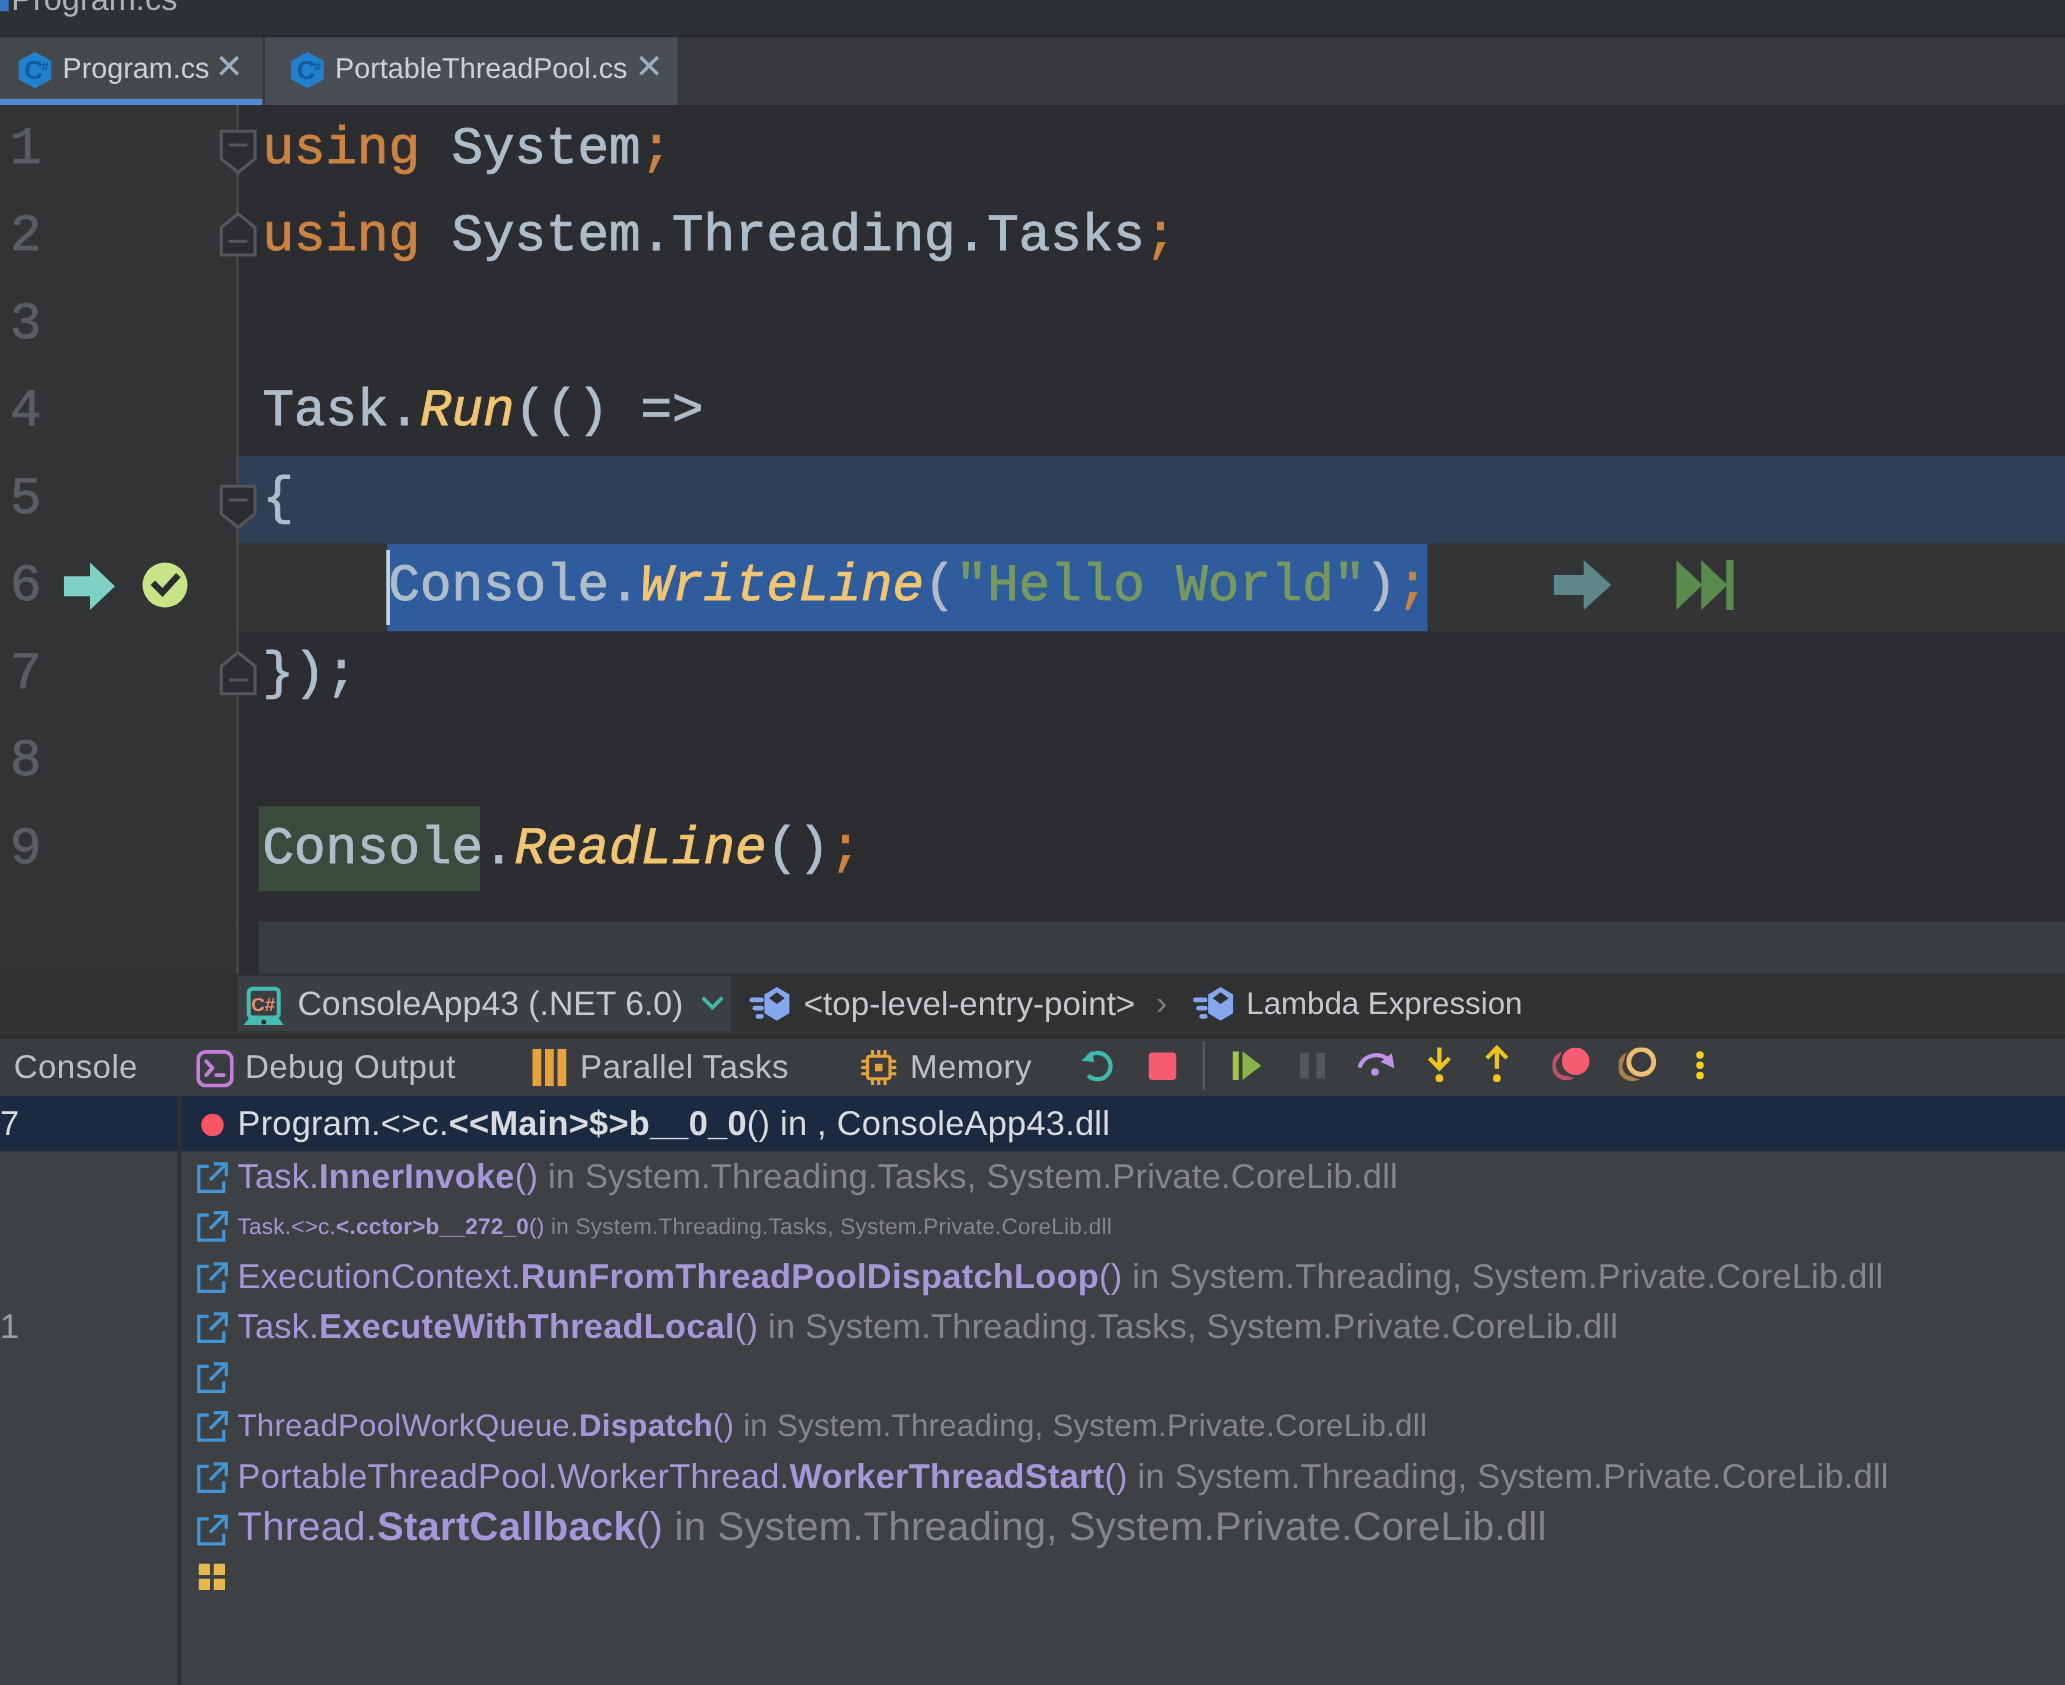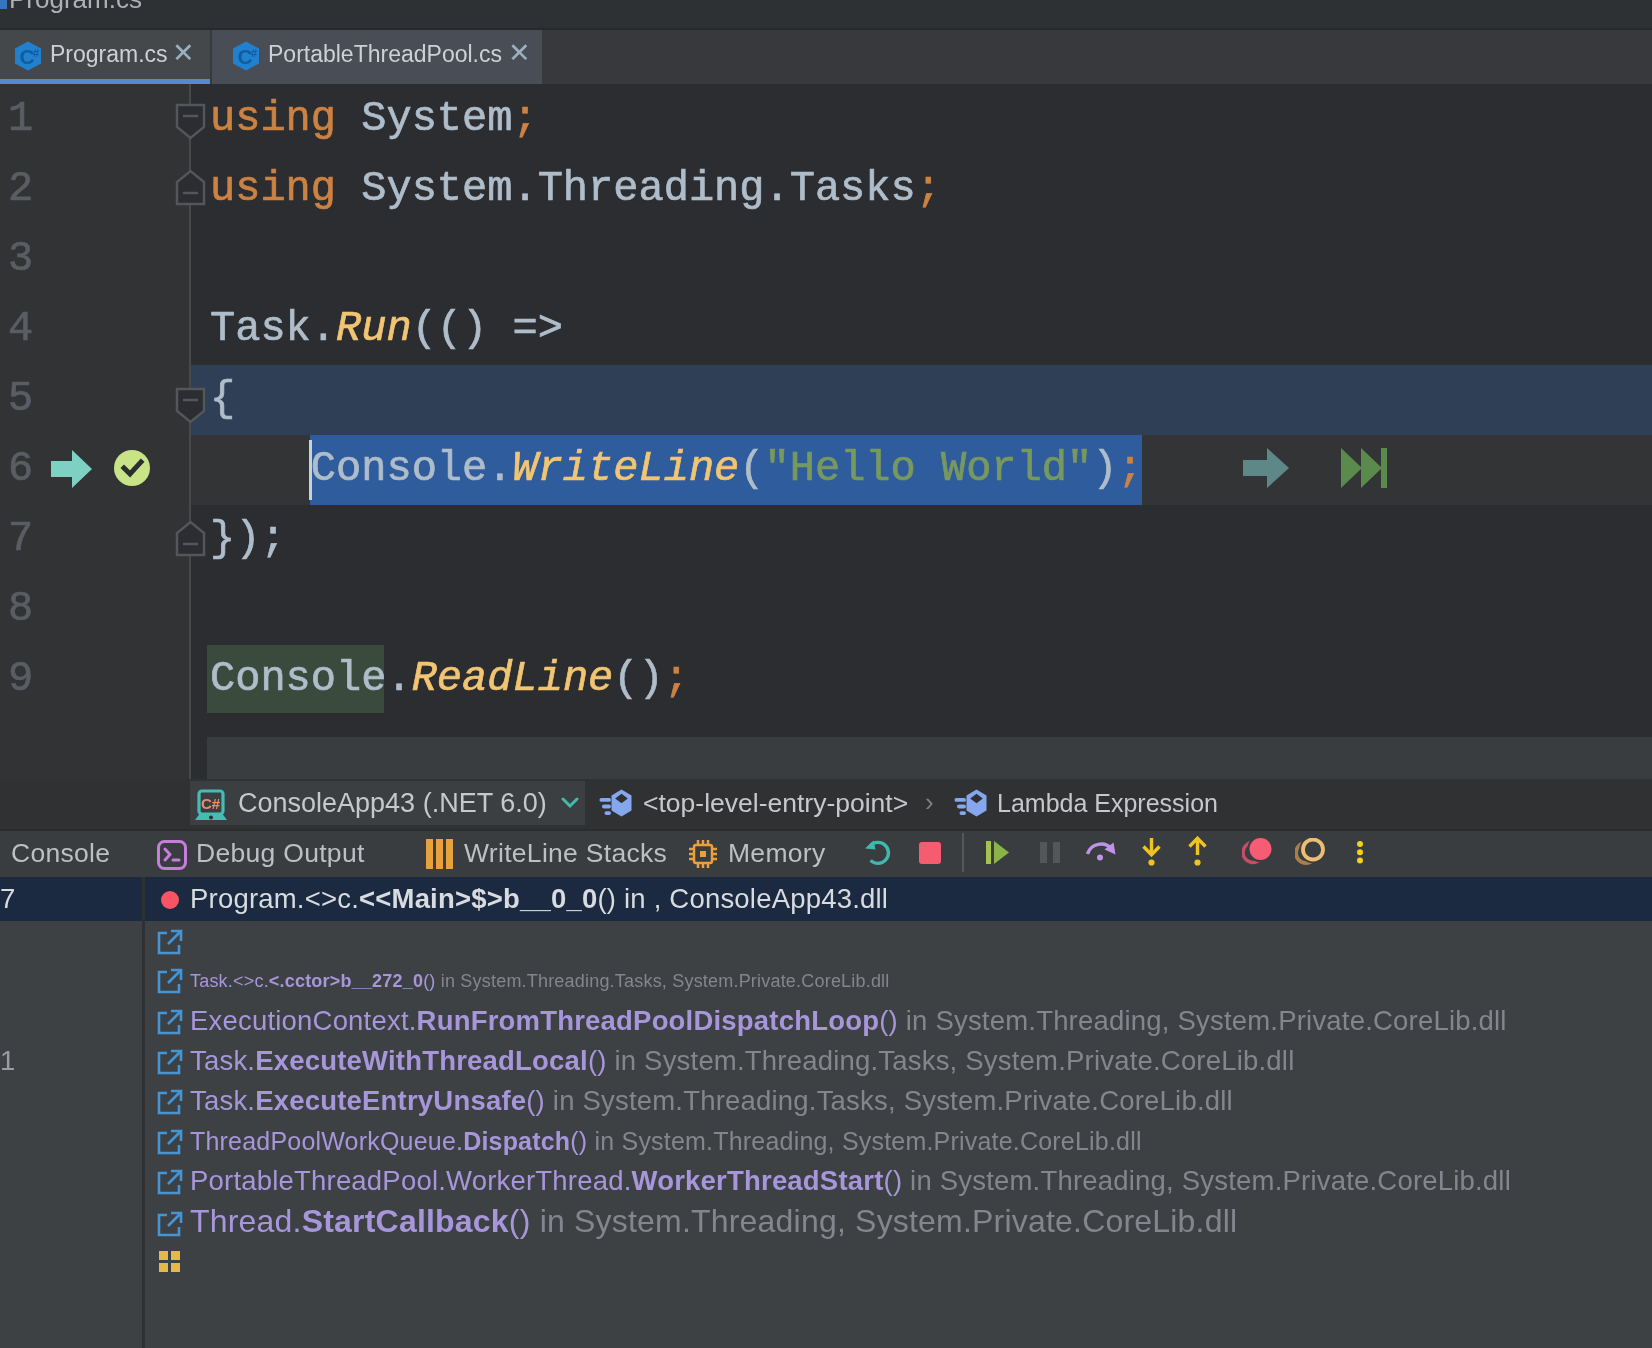--- a/index.html
+++ b/index.html
@@ -159,21 +159,21 @@
         <rect x="1.5" y="1.5" width="27" height="27" rx="6" fill="none" stroke="#C77DDB" stroke-width="3"></rect>
         <path d="M8 9 L13 14.5 L8 20" stroke="#C77DDB" stroke-width="3" fill="none" stroke-linecap="round" stroke-linejoin="round"></path>
         <line x1="16" y1="20" x2="22" y2="20" stroke="#C77DDB" stroke-width="3" stroke-linecap="round"></line>
       </svg></div>
   <div class="abs sans" style="left:196px;top:0;height:46px;line-height:44px;font-size:26.5px;letter-spacing:0.3px;color:#BDBFC3;">Debug Output</div>
   <div class="abs" id="barsicon" style="left:424px;top:8px;"><svg width="30" height="30" viewBox="0 0 30 30">
         <rect x="2" y="0" width="7" height="30" fill="#E9A13E"></rect>
         <rect x="12" y="0" width="7" height="30" fill="#E9A13E"></rect>
         <rect x="22" y="0" width="7" height="30" fill="#E9A13E"></rect>
       </svg></div>
-  <div class="abs sans" style="left:464px;top:0;height:46px;line-height:44px;font-size:26.5px;letter-spacing:0.3px;color:#BDBFC3;">WriteLine Stacks</div>
+  <div class="abs sans" style="left:464px;top:0;height:46px;line-height:44px;font-size:26.5px;letter-spacing:0.3px;color:#BDBFC3;">Parallel Tasks</div>
   <div class="abs" id="cpuicon" style="left:688px;top:8px;"><svg width="30" height="30" viewBox="0 0 30 30">
         <rect x="6" y="6" width="18" height="18" rx="2" fill="none" stroke="#E9A13E" stroke-width="2.5"></rect>
         <rect x="12" y="12" width="6" height="6" fill="#E9A13E"></rect>
         <path d="M10 6 V1 M15 6 V1 M20 6 V1 M10 29 V24 M15 29 V24 M20 29 V24 M6 10 H1 M6 15 H1 M6 20 H1 M29 10 H24 M29 15 H24 M29 20 H24" stroke="#E9A13E" stroke-width="2.5"></path>
       </svg></div>
   <div class="abs sans" style="left:728px;top:0;height:46px;line-height:44px;font-size:26.5px;letter-spacing:0.3px;color:#BDBFC3;">Memory</div>
   <div class="abs" id="rerun" style="left:863px;top:7px;"><svg width="30" height="30" viewBox="0 0 30 30">
         <path d="M7.6 22.4 A10.5 10.5 0 1 0 7.2 7.8" fill="none" stroke="#3FB9AE" stroke-width="3.4"></path>
         <path d="M2 10.5 L10.5 2.5 L12.5 11.5 Z" fill="#3FB9AE"></path>
       </svg></div>
@@ -220,37 +220,37 @@
 
 <div class="abs" style="left:0;top:877px;width:1652px;height:471px;background:#3E4144;">
   <div class="abs" style="left:142px;top:0;width:3px;height:471px;background:#2E3032;"></div>
   <div class="abs" id="stackrows" style="left:0;top:0;width:1652px;">
       <div class="abs" style="left:0;top:0px;width:1652px;height:44px;background:#1B2A41;font-size:27.5px;letter-spacing:0.2px;line-height:44px;color:#D8DBDF;white-space:pre;"><span style="position:absolute;left:0px;color:#D8DBDF;">7</span><span style="position:absolute;left:142px;top:0;width:3px;height:44px;background:#2E3032;"></span><span style="position:absolute;left:155px;top:7px;line-height:30px;height:30px;"><svg width="30" height="30" viewBox="0 0 30 30" style="vertical-align:-7px">
             <circle cx="15" cy="15" r="9" fill="#F75464"></circle>
           </svg></span><span style="position:absolute;left:190px;">Program.&lt;&gt;c.<b>&lt;&lt;Main&gt;$&gt;b__0_0</b>() in , ConsoleApp43.dll<span style="color:#D8DBDF;"></span></span></div>
       <div class="abs" style="left:0;top:44px;width:1652px;height:40px;font-size:27.5px;letter-spacing:0.2px;line-height:40px;color:#A896DB;white-space:pre;"><span style="position:absolute;left:155px;top:5px;line-height:30px;height:30px;"><svg width="30" height="30" viewBox="0 0 30 30" style="vertical-align:-7px">
             <path d="M12 6 H4 V26 H24 V18" fill="none" stroke="#4395D6" stroke-width="2.6"></path>
             <path d="M16 4 H26 V14 M26 4 L13 17" fill="none" stroke="#4395D6" stroke-width="2.6"></path>
-          </svg></span></div>
+          </svg></span><span style="position:absolute;left:190px;">Task.<b>InnerInvoke</b>()<span style="color:#85868D;"> in System.Threading.Tasks, System.Private.CoreLib.dll</span></span></div>
       <div class="abs" style="left:0;top:84px;width:1652px;height:40px;font-size:18px;letter-spacing:0.2px;line-height:40px;color:#A896DB;white-space:pre;"><span style="position:absolute;left:155px;top:5px;line-height:30px;height:30px;"><svg width="30" height="30" viewBox="0 0 30 30" style="vertical-align:-7px">
             <path d="M12 6 H4 V26 H24 V18" fill="none" stroke="#4395D6" stroke-width="2.6"></path>
             <path d="M16 4 H26 V14 M26 4 L13 17" fill="none" stroke="#4395D6" stroke-width="2.6"></path>
           </svg></span><span style="position:absolute;left:190px;">Task.&lt;&gt;c.<b>&lt;.cctor&gt;b__272_0</b>()<span style="color:#85868D;"> in System.Threading.Tasks, System.Private.CoreLib.dll</span></span></div>
       <div class="abs" style="left:0;top:124px;width:1493px;height:40px;font-size:27.5px;letter-spacing:0.2px;line-height:40px;color:#A896DB;white-space:pre;"><span style="position:absolute;left:155px;top:5px;line-height:30px;height:30px;"><svg width="30" height="30" viewBox="0 0 30 30" style="vertical-align:-7px">
             <path d="M12 6 H4 V26 H24 V18" fill="none" stroke="#4395D6" stroke-width="2.6"></path>
             <path d="M16 4 H26 V14 M26 4 L13 17" fill="none" stroke="#4395D6" stroke-width="2.6"></path>
           </svg></span><span style="position:absolute;left:190px;">ExecutionContext.<b>RunFromThreadPoolDispatchLoop</b>()<span style="color:#85868D;"> in System.Threading, System.Private.CoreLib.dll</span></span></div>
       <div class="abs" style="left:0;top:164px;width:1652px;height:40px;font-size:27.5px;letter-spacing:0.2px;line-height:40px;color:#A896DB;white-space:pre;"><span style="position:absolute;left:0px;color:#9A9DA3;">1</span><span style="position:absolute;left:155px;top:5px;line-height:30px;height:30px;"><svg width="30" height="30" viewBox="0 0 30 30" style="vertical-align:-7px">
             <path d="M12 6 H4 V26 H24 V18" fill="none" stroke="#4395D6" stroke-width="2.6"></path>
             <path d="M16 4 H26 V14 M26 4 L13 17" fill="none" stroke="#4395D6" stroke-width="2.6"></path>
           </svg></span><span style="position:absolute;left:190px;">Task.<b>ExecuteWithThreadLocal</b>()<span style="color:#85868D;"> in System.Threading.Tasks, System.Private.CoreLib.dll</span></span></div>
       <div class="abs" style="left:0;top:204px;width:1652px;height:40px;font-size:27.5px;letter-spacing:0.2px;line-height:40px;color:#A896DB;white-space:pre;"><span style="position:absolute;left:155px;top:5px;line-height:30px;height:30px;"><svg width="30" height="30" viewBox="0 0 30 30" style="vertical-align:-7px">
             <path d="M12 6 H4 V26 H24 V18" fill="none" stroke="#4395D6" stroke-width="2.6"></path>
             <path d="M16 4 H26 V14 M26 4 L13 17" fill="none" stroke="#4395D6" stroke-width="2.6"></path>
-          </svg></span><span style="position:absolute;left:190px;">Task.<b>ExecuteEntryUnsafe</b>()<span style="color:#85868D;"> in System.Threading.Tasks, System.Private.CoreLib.dll</span></span></div>
+          </svg></span></div>
       <div class="abs" style="left:0;top:244px;width:1652px;height:40px;font-size:25px;letter-spacing:0.2px;line-height:40px;color:#A896DB;white-space:pre;"><span style="position:absolute;left:155px;top:5px;line-height:30px;height:30px;"><svg width="30" height="30" viewBox="0 0 30 30" style="vertical-align:-7px">
             <path d="M12 6 H4 V26 H24 V18" fill="none" stroke="#4395D6" stroke-width="2.6"></path>
             <path d="M16 4 H26 V14 M26 4 L13 17" fill="none" stroke="#4395D6" stroke-width="2.6"></path>
           </svg></span><span style="position:absolute;left:190px;">ThreadPoolWorkQueue.<b>Dispatch</b>()<span style="color:#85868D;"> in System.Threading, System.Private.CoreLib.dll</span></span></div>
       <div class="abs" style="left:0;top:284px;width:1513px;height:40px;font-size:27.5px;letter-spacing:0.2px;line-height:40px;color:#A896DB;white-space:pre;"><span style="position:absolute;left:155px;top:5px;line-height:30px;height:30px;"><svg width="30" height="30" viewBox="0 0 30 30" style="vertical-align:-7px">
             <path d="M12 6 H4 V26 H24 V18" fill="none" stroke="#4395D6" stroke-width="2.6"></path>
             <path d="M16 4 H26 V14 M26 4 L13 17" fill="none" stroke="#4395D6" stroke-width="2.6"></path>
           </svg></span><span style="position:absolute;left:190px;">PortableThreadPool.WorkerThread.<b>WorkerThreadStart</b>()<span style="color:#85868D;"> in System.Threading, System.Private.CoreLib.dll</span></span></div>
       <div class="abs" style="left:0;top:324px;width:1652px;height:40px;font-size:32px;letter-spacing:0.2px;line-height:40px;color:#A896DB;white-space:pre;"><span style="position:absolute;left:155px;top:5px;line-height:30px;height:30px;"><svg width="30" height="30" viewBox="0 0 30 30" style="vertical-align:-7px">
             <path d="M12 6 H4 V26 H24 V18" fill="none" stroke="#4395D6" stroke-width="2.6"></path>

